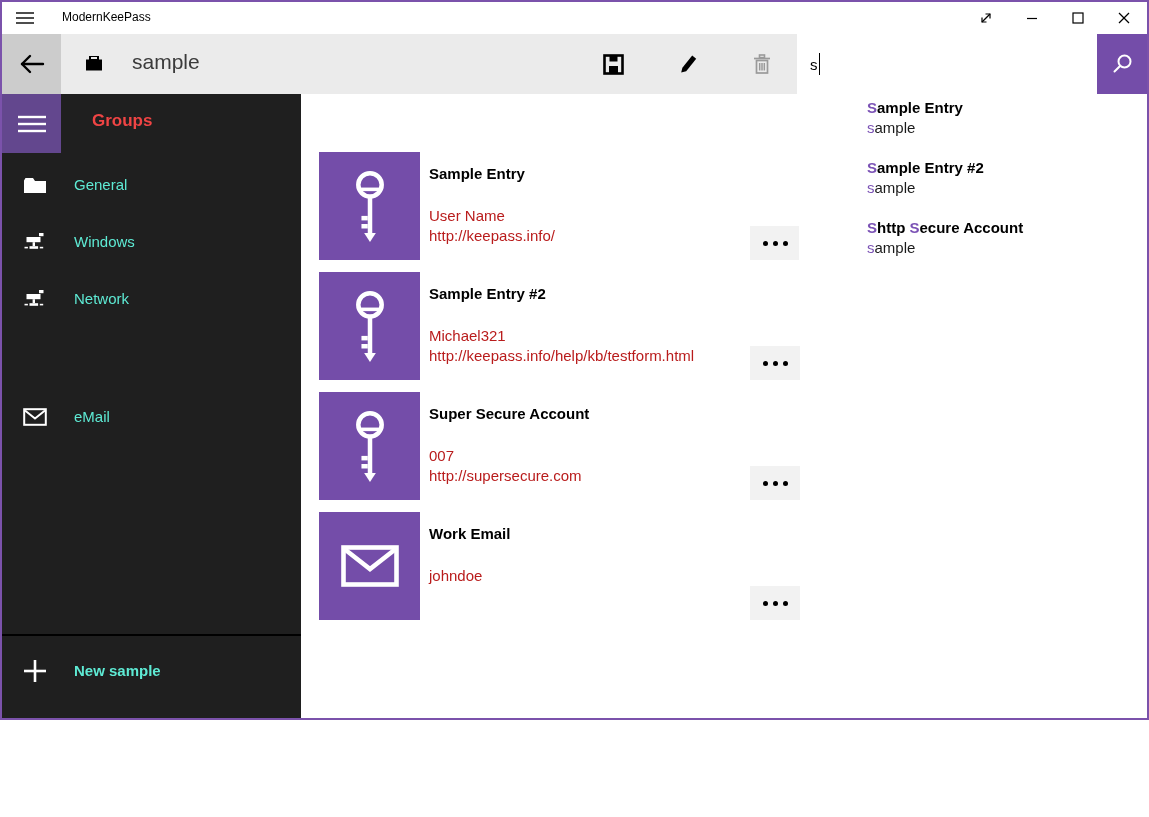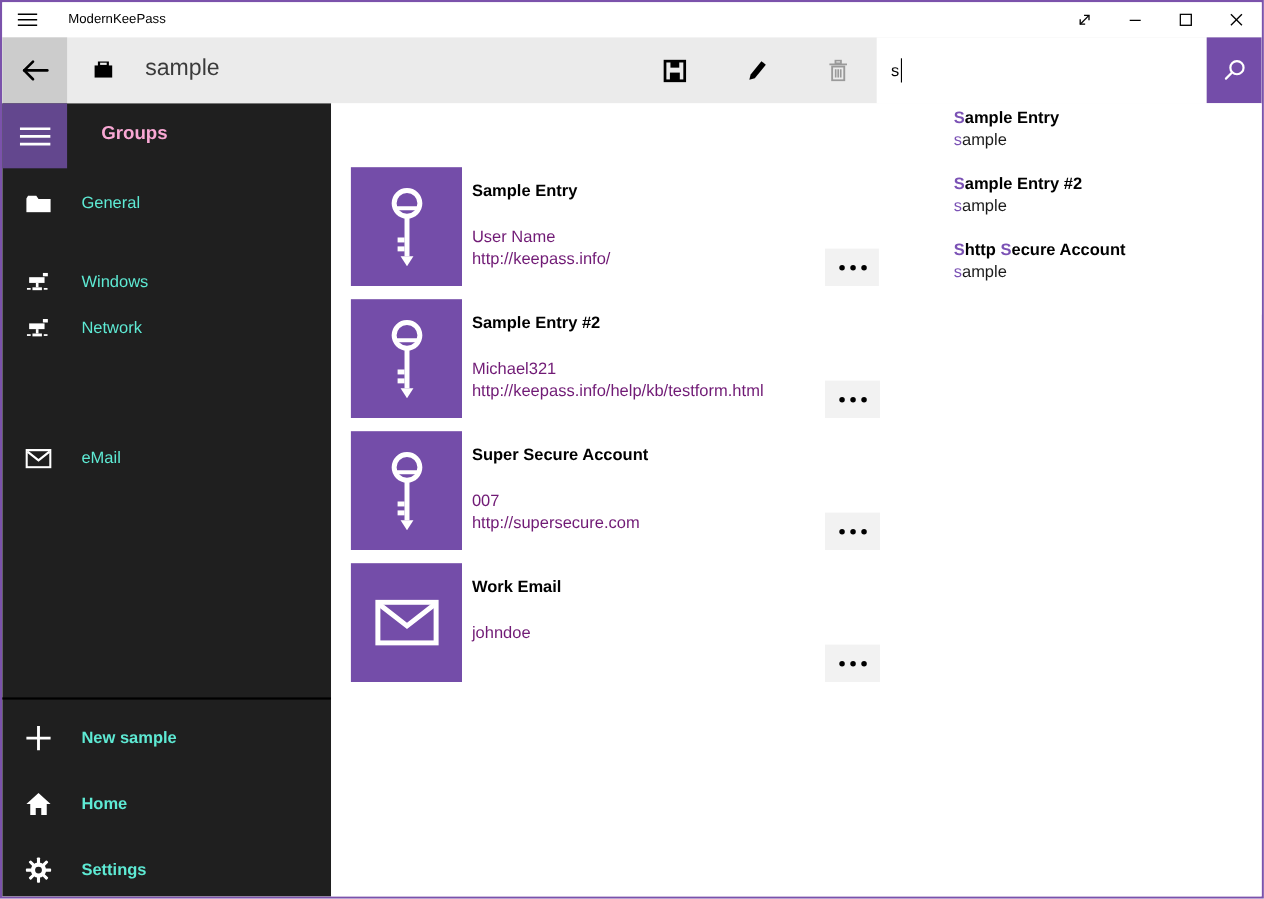--- a/index.html
+++ b/index.html
@@ -1,18 +1,18 @@
 <!DOCTYPE html>
 <html><head>
 <meta charset="utf-8">
 <style>
   * { margin:0; padding:0; box-sizing:border-box; }
   html,body { width:1149px; height:817px; overflow:hidden; background:#fff;
               font-family:"Liberation Sans", sans-serif; }
-  .window { position:relative; width:1149px; height:817px;
+  .window { position:relative; width:1149px; height:720px;
             border:2px solid #7b52ab; background:#fff; overflow:hidden; }
 
   
   .titlebar { position:absolute; left:0; top:0; right:0; height:32px; background:#fff; }
   .tb-menu { position:absolute; left:14px; top:9px; }
   .tb-title { position:absolute; left:60px; top:8px; font-size:12px; color:#000; }
   .tb-controls { position:absolute; right:0; top:0; height:32px; display:flex; }
   .tb-btn { width:46px; height:32px; background:transparent; border:none; display:flex;
             align-items:center; justify-content:center; }
 
@@ -29,36 +29,36 @@
   .searchbox { position:absolute; left:795px; top:0; width:300px; height:60px; background:#fff;
                display:flex; align-items:center; padding-left:13px; font-size:15px; color:#000; }
   .caret { display:inline-block; width:1px; height:22px; background:#000; margin-left:1px; }
   .search-btn { position:absolute; left:1095px; top:0; width:50px; height:60px;
                 background:#744da9; border:none; display:flex; align-items:center; justify-content:center; }
 
   
   .sidebar { position:absolute; left:0; top:92px; bottom:0; width:299px; background:#1f1f1f; }
   .pane-toggle { position:absolute; left:0; top:0; width:59px; height:59px; background:#63478e;
                  border:none; display:flex; align-items:center; justify-content:center; }
-  .side-header { position:absolute; left:90px; top:17px; font-size:17px; font-weight:bold; color:#f9a8d4; }
+  .side-header { position:absolute; left:90px; top:17px; font-size:17px; font-weight:bold; color:#ef4444; }
   .side-item { position:absolute; left:0; width:100%; height:26px; background:transparent; border:none;
                text-align:left; }
   .side-item .s-icon { position:absolute; left:20px; top:50%; transform:translateY(-50%); width:26px;
                        display:flex; justify-content:center; }
   .side-item .s-label { position:absolute; left:72px; top:0; line-height:26px; font-size:15px; color:#5eead4; }
   .side-item .s-label.bold { font-weight:bold; }
   .side-sep { position:absolute; left:0; top:540px; width:100%; height:2px; background:#000; }
 
   
   .main { position:absolute; left:299px; top:92px; right:0; bottom:0; background:#fff; }
   .entry-row { position:absolute; left:18px; width:481px; height:108px; }
   .tile { position:absolute; left:0; top:0; width:101px; height:108px; background:#744da9;
           display:flex; align-items:center; justify-content:center; }
   .entry-title { position:absolute; left:110px; top:13px; font-size:15px; font-weight:600; color:#000; }
-  .entry-details { position:absolute; left:110px; top:54px; font-size:15px; color:#701a75; line-height:20px; }
+  .entry-details { position:absolute; left:110px; top:54px; font-size:15px; color:#b91c1c; line-height:20px; }
   .more-btn { position:absolute; right:0; top:74px; width:50px; height:34px; background:#f2f2f2;
               border:none; display:flex; align-items:center; justify-content:center; }
   .dot { display:inline-block; width:5px; height:5px; border-radius:50%; background:#000; margin:0 2.5px; }
 
   
   .suggest-panel { position:absolute; left:797px; top:92px; width:348px; height:192px; background:#fff; }
   .suggest-item { position:absolute; left:0; width:100%; height:56px; padding-left:68px; }
   .sg-title { font-size:15px; font-weight:600; color:#000; line-height:20px; }
   .sg-sub { font-size:15px; color:#1a1a1a; line-height:20px; }
   .suggest-item .hl { color:#7b52b5; }
@@ -194,21 +194,21 @@
 
     <button class="side-item" style="top:78px">
       <span class="s-icon">
         <svg width="24" height="17" viewBox="0 0 24 17">
             <path d="M1 4 L2.5 1.5 H10 L12 4.5 H23 V16.5 H1 Z" fill="#fff"></path>
           </svg>
       </span>
       <span class="s-label">General</span>
     </button>
 
-    <button class="side-item" style="top:150px">
+    <button class="side-item" style="top:135px">
       <span class="s-icon">
         <svg width="24" height="18" viewBox="0 0 24 18" fill="#fff">
             <rect x="16" y="0" width="4.5" height="3.2"></rect>
             <rect x="3.5" y="4" width="14" height="5.2"></rect>
             <rect x="9.6" y="9.2" width="2.4" height="4"></rect>
             <rect x="6.5" y="13.2" width="8.6" height="2.6"></rect>
             <rect x="1.5" y="13.8" width="3.4" height="1.6"></rect>
             <rect x="16.8" y="13.8" width="3.4" height="1.6"></rect>
           </svg>
       </span>

